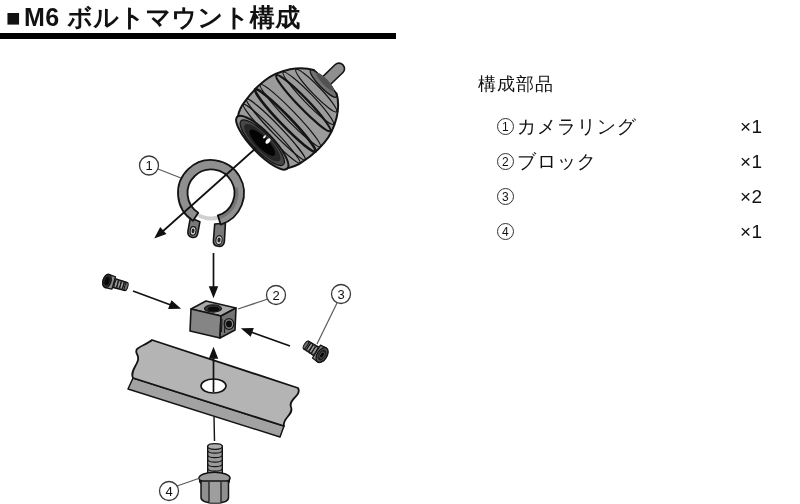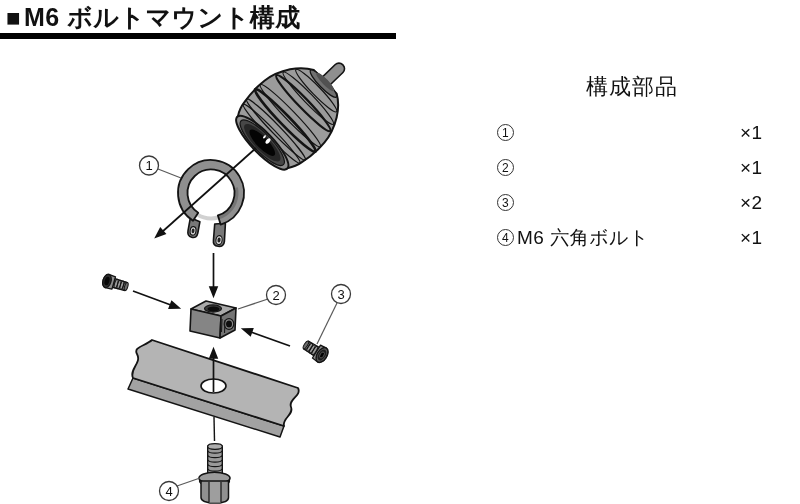--- a/index.html
+++ b/index.html
@@ -13,21 +13,21 @@
   }
   .titlebar .marker{font-size:24px;margin-right:3px;line-height:1;}
   .title-rule{
     position:absolute;left:0;top:33px;width:396px;height:6px;background:#000;
   }
   .diagram-svg{position:absolute;left:0;top:0;}
   .parts{
     position:absolute;left:466px;top:72px;width:320px;
   }
   .parts h2{
-    margin:0 0 20px 12px;font-size:22px;font-weight:500;letter-spacing:1px;text-align:center;
+    margin:0 0 20px 12px;font-size:18px;font-weight:500;letter-spacing:1px;
   }
   .parts ul{list-style:none;margin:0;padding:0 0 0 31px;}
   .parts li{
     position:relative;display:flex;align-items:center;height:21px;
     margin-bottom:14px;font-size:19px;letter-spacing:0.5px;white-space:nowrap;
   }
   .circ-num{
     flex:0 0 auto;width:17px;height:17px;border:1.4px solid #333;border-radius:50%;
     display:inline-flex;align-items:center;justify-content:center;
     font-size:12px;line-height:1;margin-right:3px;box-sizing:border-box;
@@ -194,29 +194,30 @@
       <text x="169" y="495.7">4</text>
     </g>
   </g>
 </svg>
 
 <aside class="parts">
   <h2>構成部品</h2>
   <ul>
     <li>
       <span class="circ-num">1</span>
+      <span>カメラリング</span>
       <span class="qty">×1</span>
     </li>
     <li>
       <span class="circ-num">2</span>
+      <span>ブロック</span>
       <span class="qty">×1</span>
     </li>
     <li>
       <span class="circ-num">3</span>
       <span class="qty">×2</span>
     </li>
     <li>
       <span class="circ-num">4</span>
-      <span>M6 六角ボルト</span>
       <span class="qty">×1</span>
     </li>
   </ul>
 </aside>
 
 </body></html>

